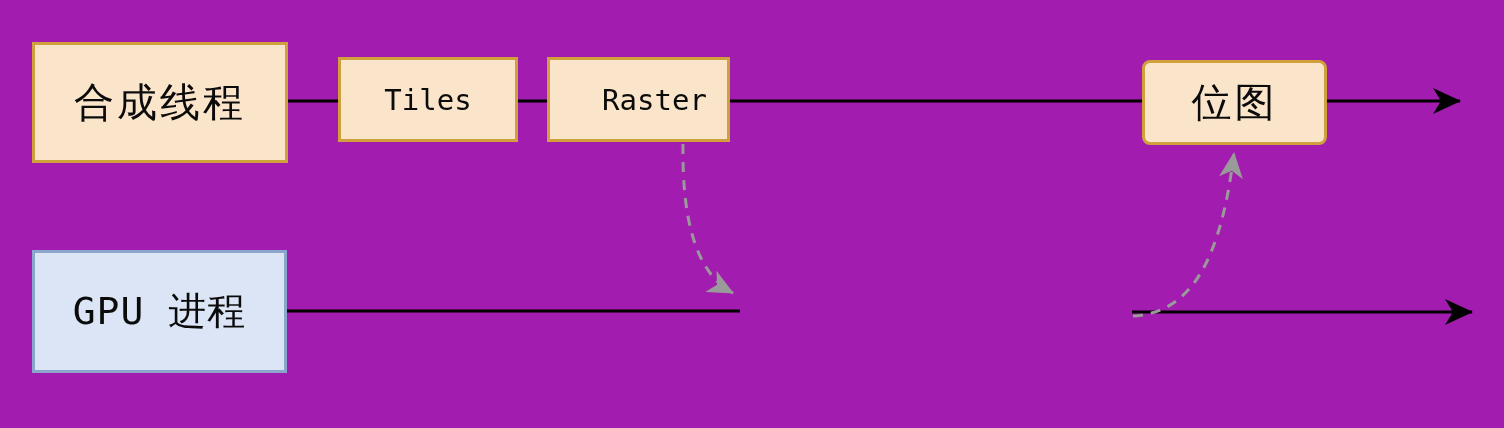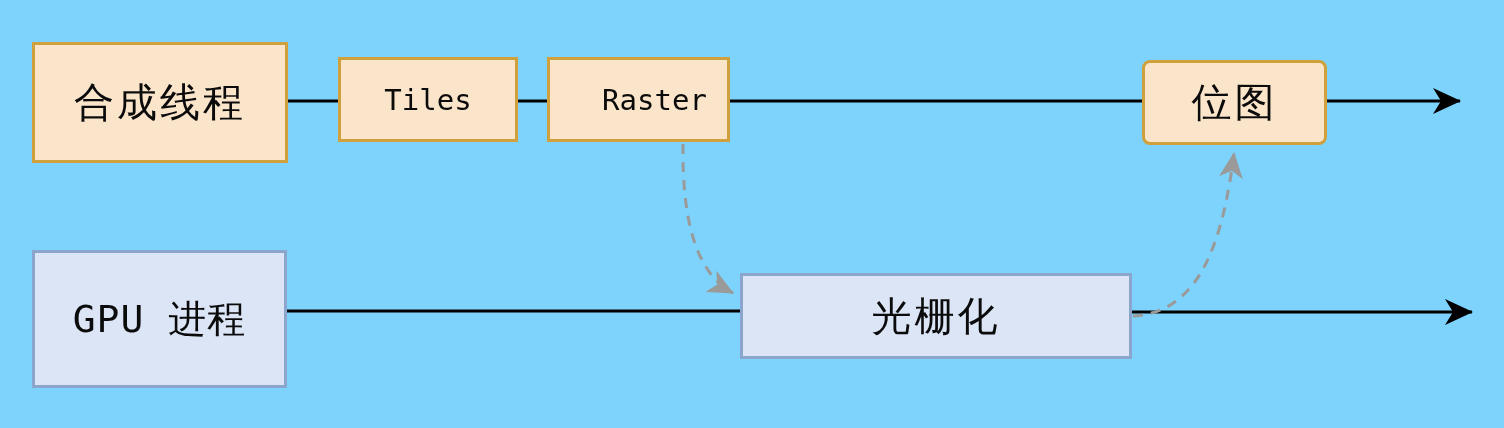--- a/index.html
+++ b/index.html
@@ -1,20 +1,20 @@
 <!DOCTYPE html>
 <html><head>
 <meta charset="utf-8">
 <style>
   html, body { margin: 0; padding: 0; background: #ffffff; }
   .canvas {
     position: relative;
     width: 1504px;
     height: 428px;
-    background: #7dd3fc;
+    background: #a21caf;
     overflow: hidden;
     font-family: "DejaVu Sans", sans-serif;
   }
   .edges {
     position: absolute;
     left: 0; top: 0;
     width: 1504px; height: 428px;
   }
   .node {
     position: absolute;
@@ -31,21 +31,21 @@
   .node.blue   { background: #dbe5f5; border-color: #8ca5cd; }
   .lbl-zh   { font-size: 40px; letter-spacing: 3px; font-family: "DejaVu Sans", sans-serif; }
   .lbl-mono { font-size: 29px; font-family: "DejaVu Sans Mono", monospace; }
   .lbl-mix  { font-size: 38px; letter-spacing: 1px; font-family: "DejaVu Sans Mono", "DejaVu Sans", sans-serif; }
 
   
   #node-compositor-thread { left: 32px;  top: 42px;  width: 256px; height: 121px; }
   #node-tiles             { left: 338px; top: 57px;  width: 180px; height: 85px; }
   #node-raster            { left: 547px; top: 57px;  width: 183px; height: 85px; padding-left: 32px; }
   #node-bitmap            { left: 1142px; top: 60px; width: 185px; height: 85px; border-radius: 8px; }
-  #node-gpu-process       { left: 32px;  top: 250px; width: 255px; height: 138px; }
+  #node-gpu-process       { left: 32px;  top: 250px; width: 255px; height: 123px; }
   #node-rasterize         { left: 740px; top: 273px; width: 392px; height: 86px; }
 </style>
 </head>
 <body>
 
 <div class="canvas">
 
   <svg class="edges" width="1504" height="428" viewBox="0 0 1504 428" xmlns="http://www.w3.org/2000/svg">
     <defs>
       <marker id="arrow-black" viewBox="0 0 28 26" refX="27" refY="13" markerWidth="28" markerHeight="26" orient="auto" markerUnits="userSpaceOnUse">
@@ -81,17 +81,14 @@
   </div>
 
   <div id="node-bitmap" class="node orange">
     <span class="lbl-zh">位图</span>
   </div>
 
   <div id="node-gpu-process" class="node blue">
     <span class="lbl-mix">GPU 进程</span>
   </div>
 
-  <div id="node-rasterize" class="node blue">
-    <span class="lbl-zh">光栅化</span>
-  </div>
 
 </div>
 
 </body></html>

